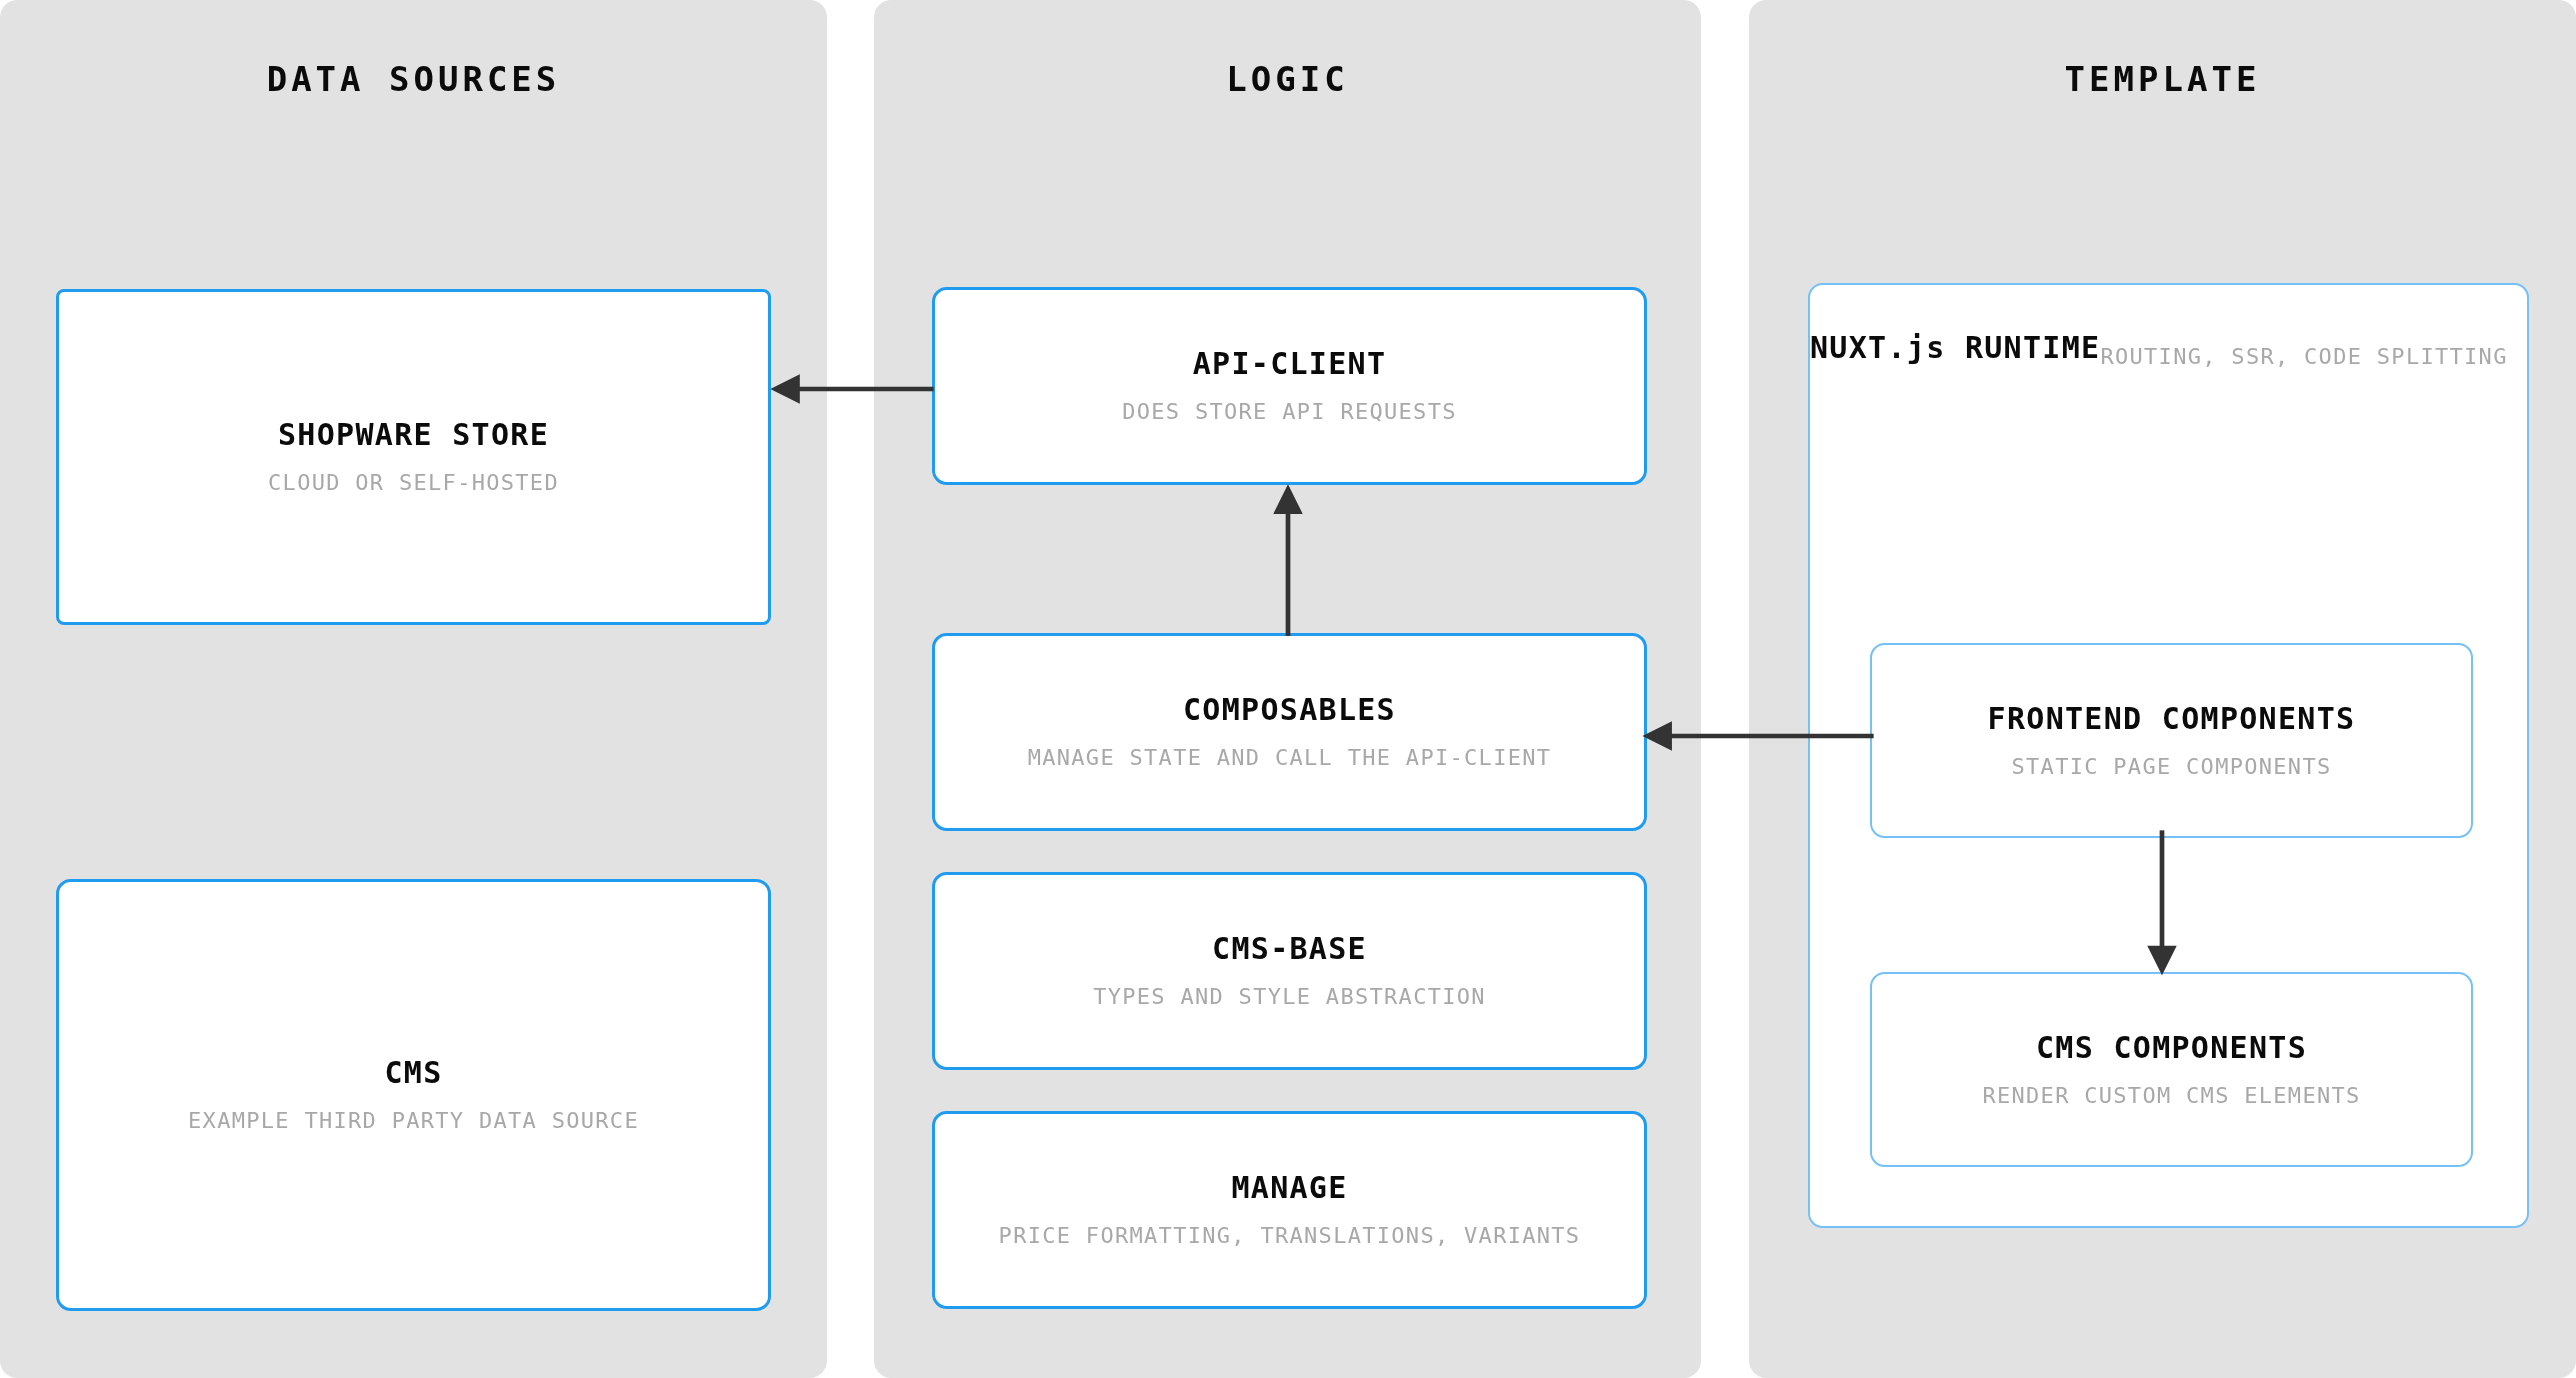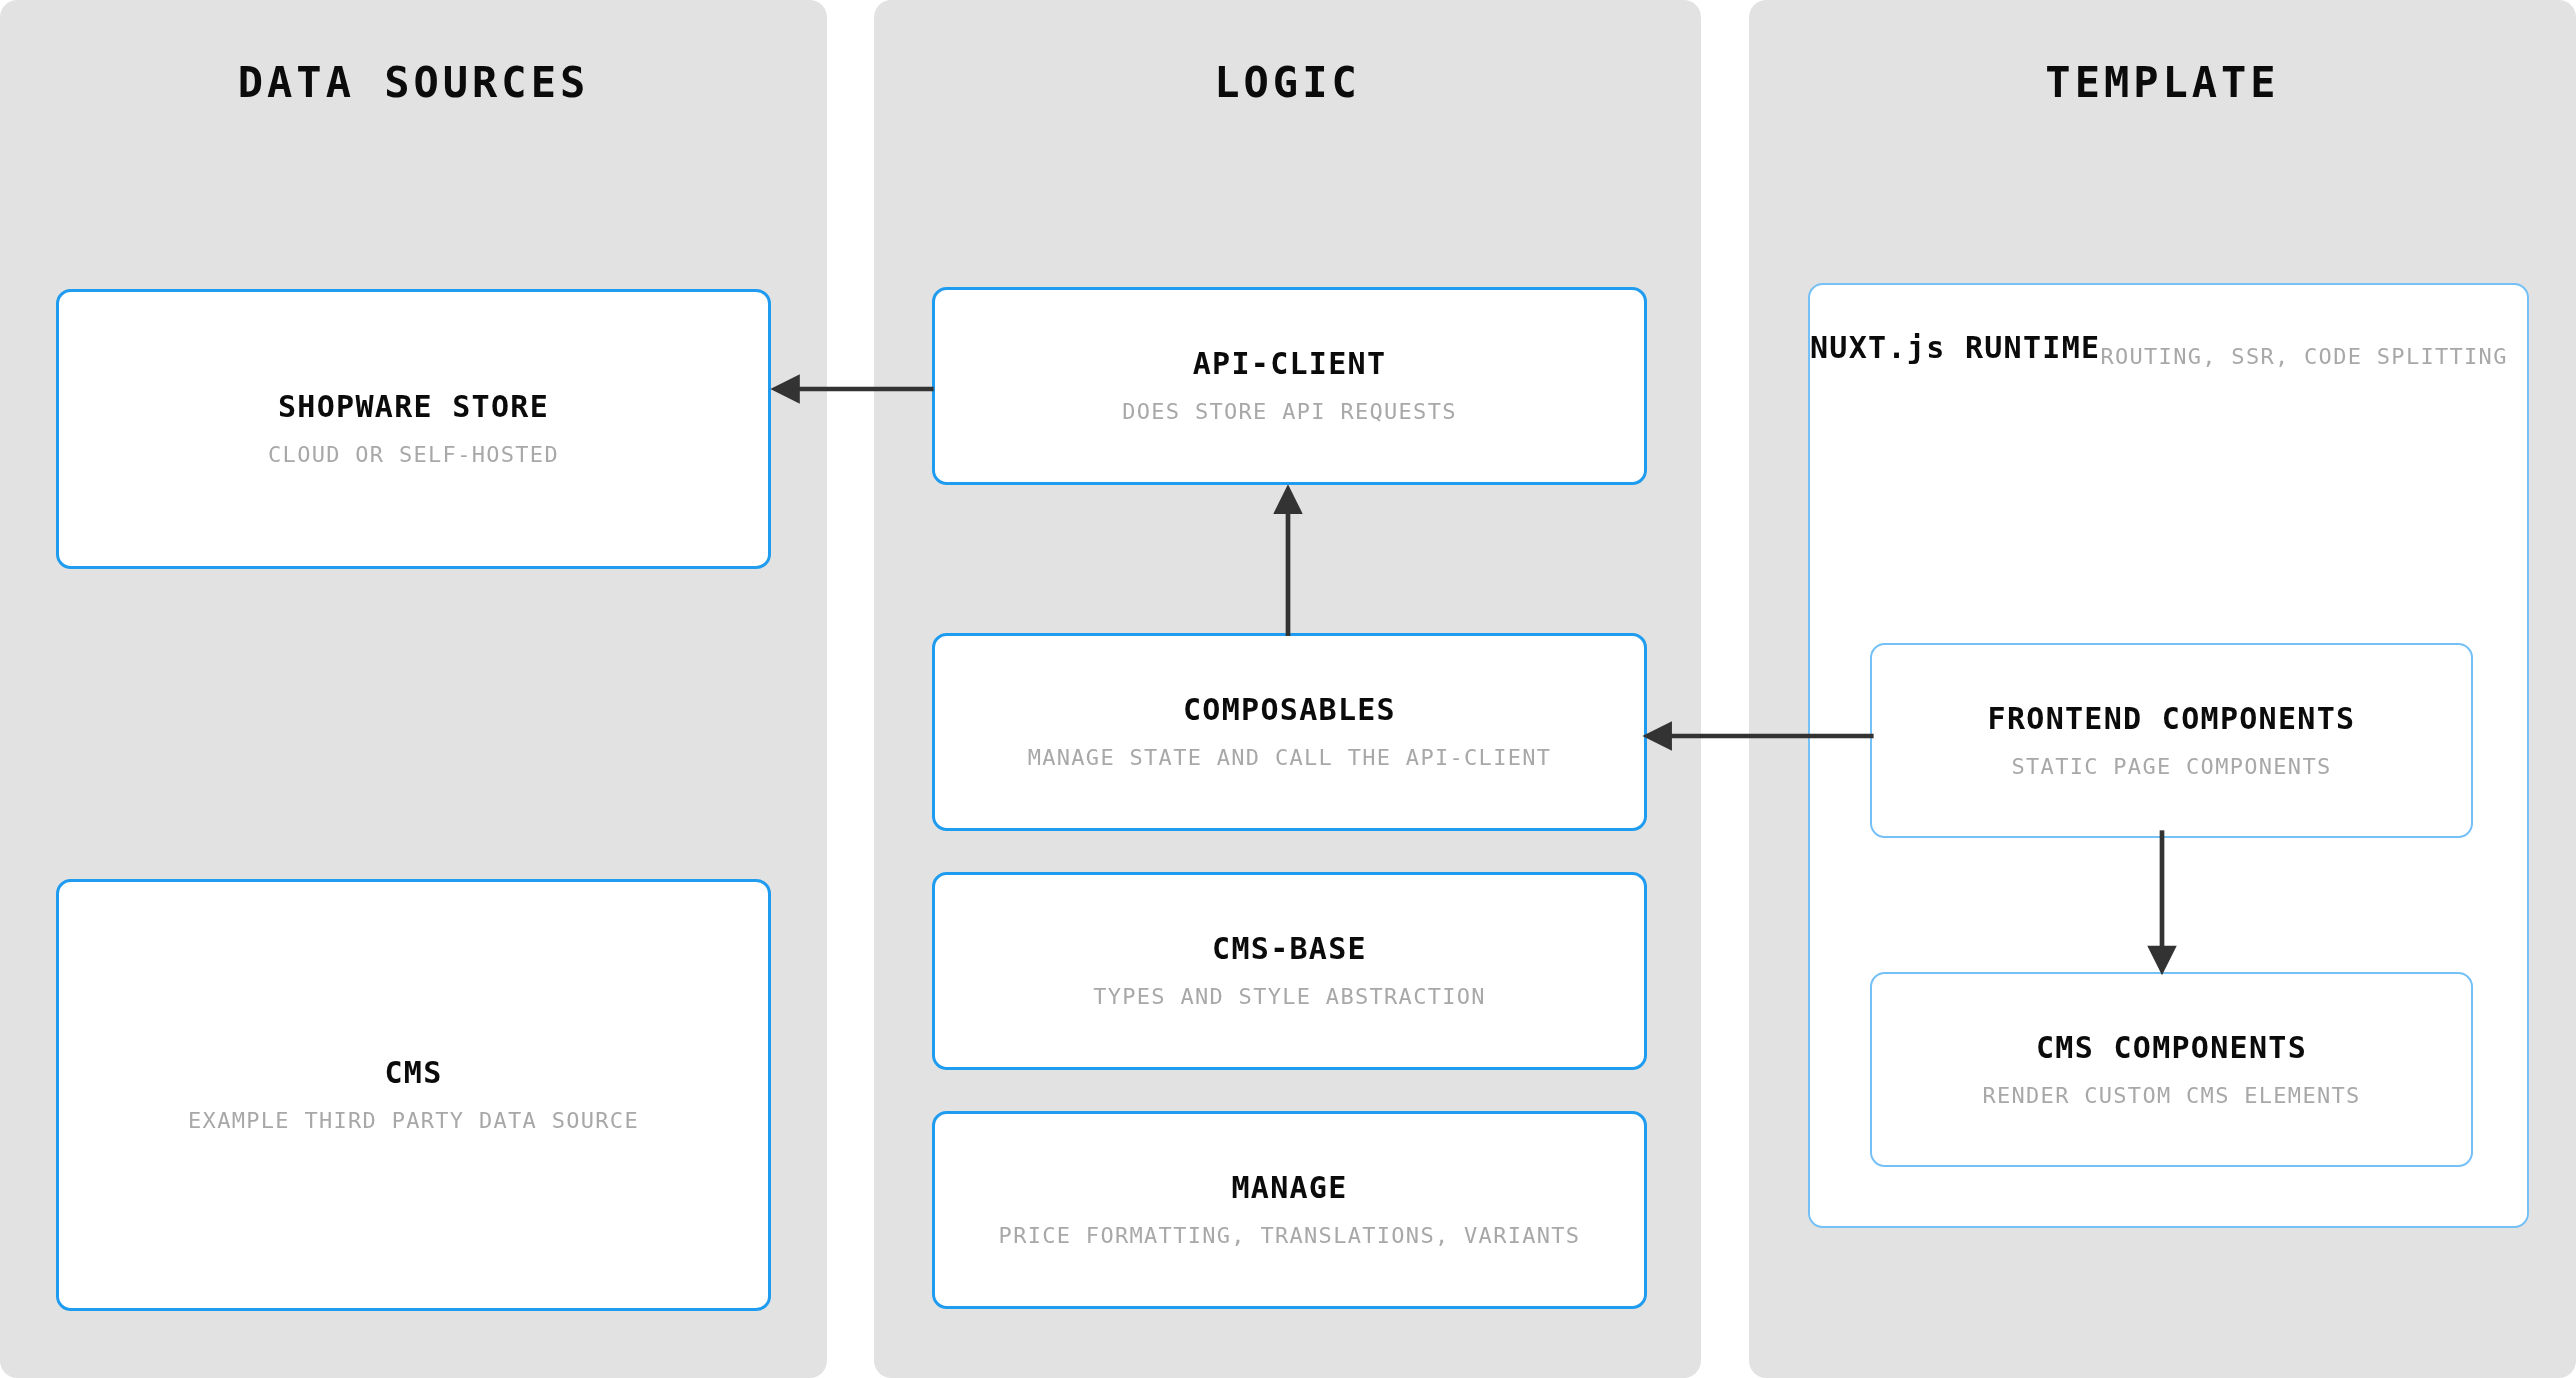--- a/index.html
+++ b/index.html
@@ -30,21 +30,21 @@
     background: #e2e2e2;
     border-radius: 17.4px;
     box-sizing: border-box;
   }
   .col-title {
     position: absolute;
     left: 0;
     right: 0;
     top: 62px;
     text-align: center;
-    font-size: 42px;
+    font-size: 34px;
     font-weight: 700;
     letter-spacing: 4px;
     color: #0b0b0b;
     line-height: 1;
     white-space: nowrap;
   }
 
   
   .card {
     position: absolute;
@@ -106,21 +106,21 @@
 </style>
 </head>
 <body>
 
 <div id="stage">
 
   <div class="column" style="left:0px; width:827px;">
     <div class="col-title">DATA SOURCES</div>
   </div>
 
-  <div class="card" style="left:56px; top:289px; width:715px; height:280px;">
+  <div class="card" style="left:56px; top:289px; width:715px; height:336px;border-radius:8px;">
     <div class="card-title">SHOPWARE STORE</div>
     <div class="card-sub">CLOUD OR SELF-HOSTED</div>
   </div>
 
   <div class="card" style="left:56px; top:879px; width:715px; height:432px;">
     <div class="card-title">CMS</div>
     <div class="card-sub">EXAMPLE THIRD PARTY DATA SOURCE</div>
   </div>
 
   <div class="column" style="left:874px; width:827px;">

